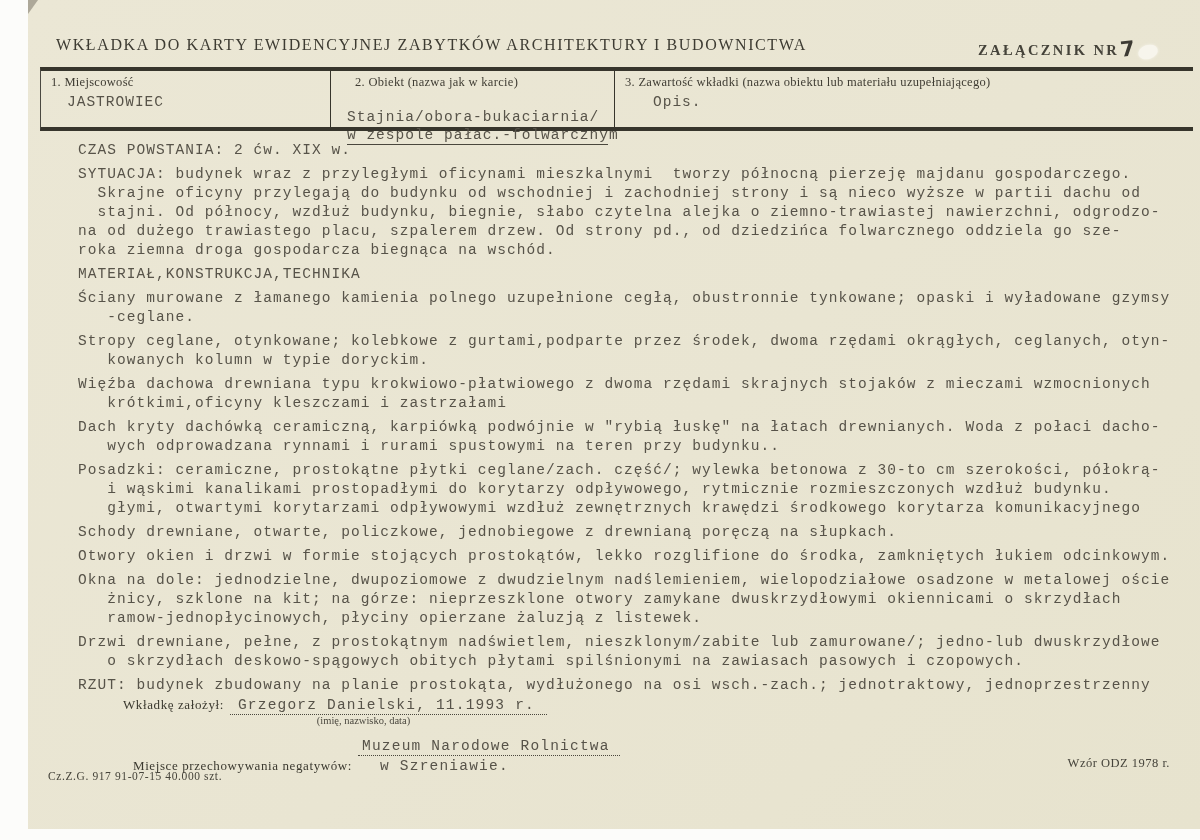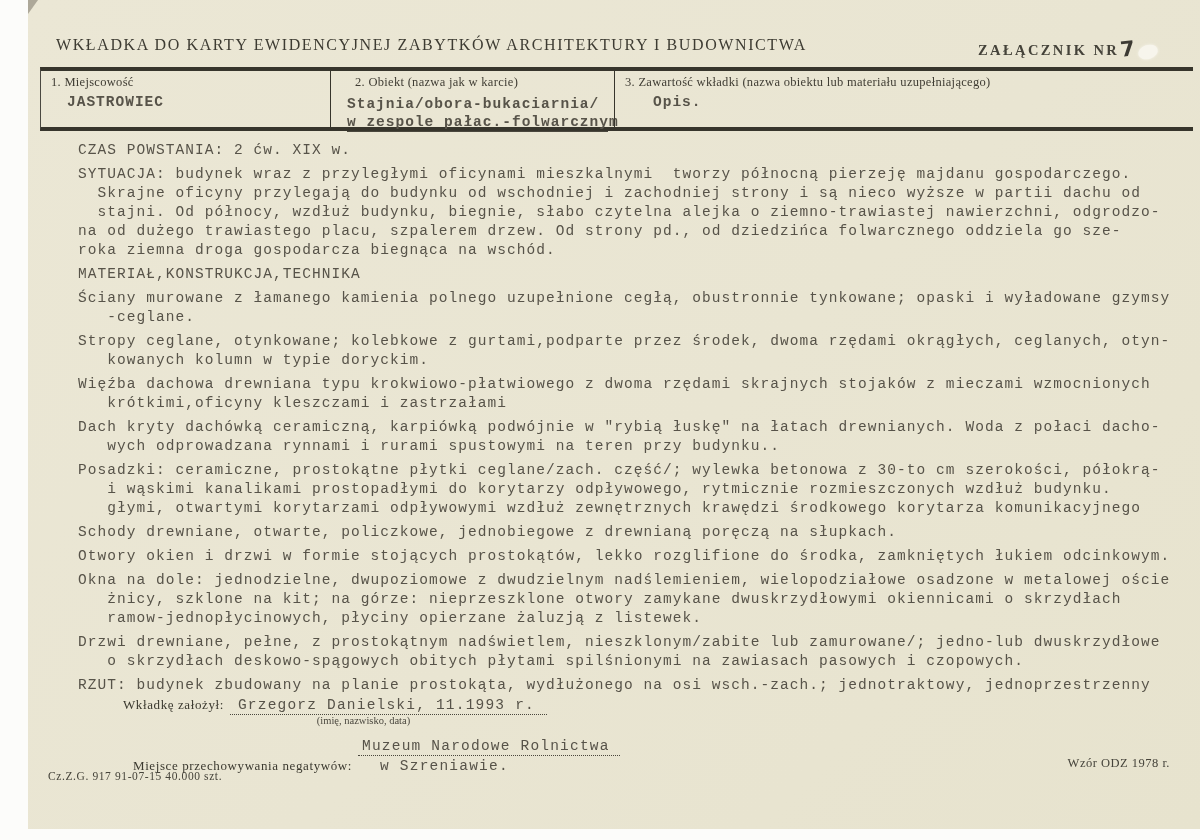--- a/index.html
+++ b/index.html
@@ -55,24 +55,24 @@
   .cell-3{flex:1;}
   .cell-label{
     font-family:"Liberation Serif", serif;
     font-size:12.5px;color:#3f3c33;letter-spacing:.3px;
   }
   .cell-2 .cell-label{padding-left:8px;}
   .typed{
     font-family:"Liberation Mono","DejaVu Sans Mono",monospace;
     color:#575349;
   }
-  .cell-value{font-size:14.5px;letter-spacing:1px;margin-top:4px;font-weight:bold;}
+  .cell-value{font-size:14.5px;letter-spacing:1px;margin-top:4px;}
   .cell-1 .cell-value{padding-left:16px;}
   .cell-3 .cell-value{padding-left:28px;}
-  .cell-2 .cell-value{margin-top:5px;line-height:18px;}
+  .cell-2 .cell-value{margin-top:18px;line-height:18px;}
   .cell-2 .val-line{display:block;white-space:nowrap;}
   .underlined{border-bottom:1.5px solid #4a473d;}
   
   .typed-body{
     position:absolute;left:50px;top:141px;width:1115px;
     font-size:14.5px;letter-spacing:1.05px;
   }
   .para{margin:0 0 5px 0;}
   .tline{display:block;line-height:19px;white-space:pre;}
   

